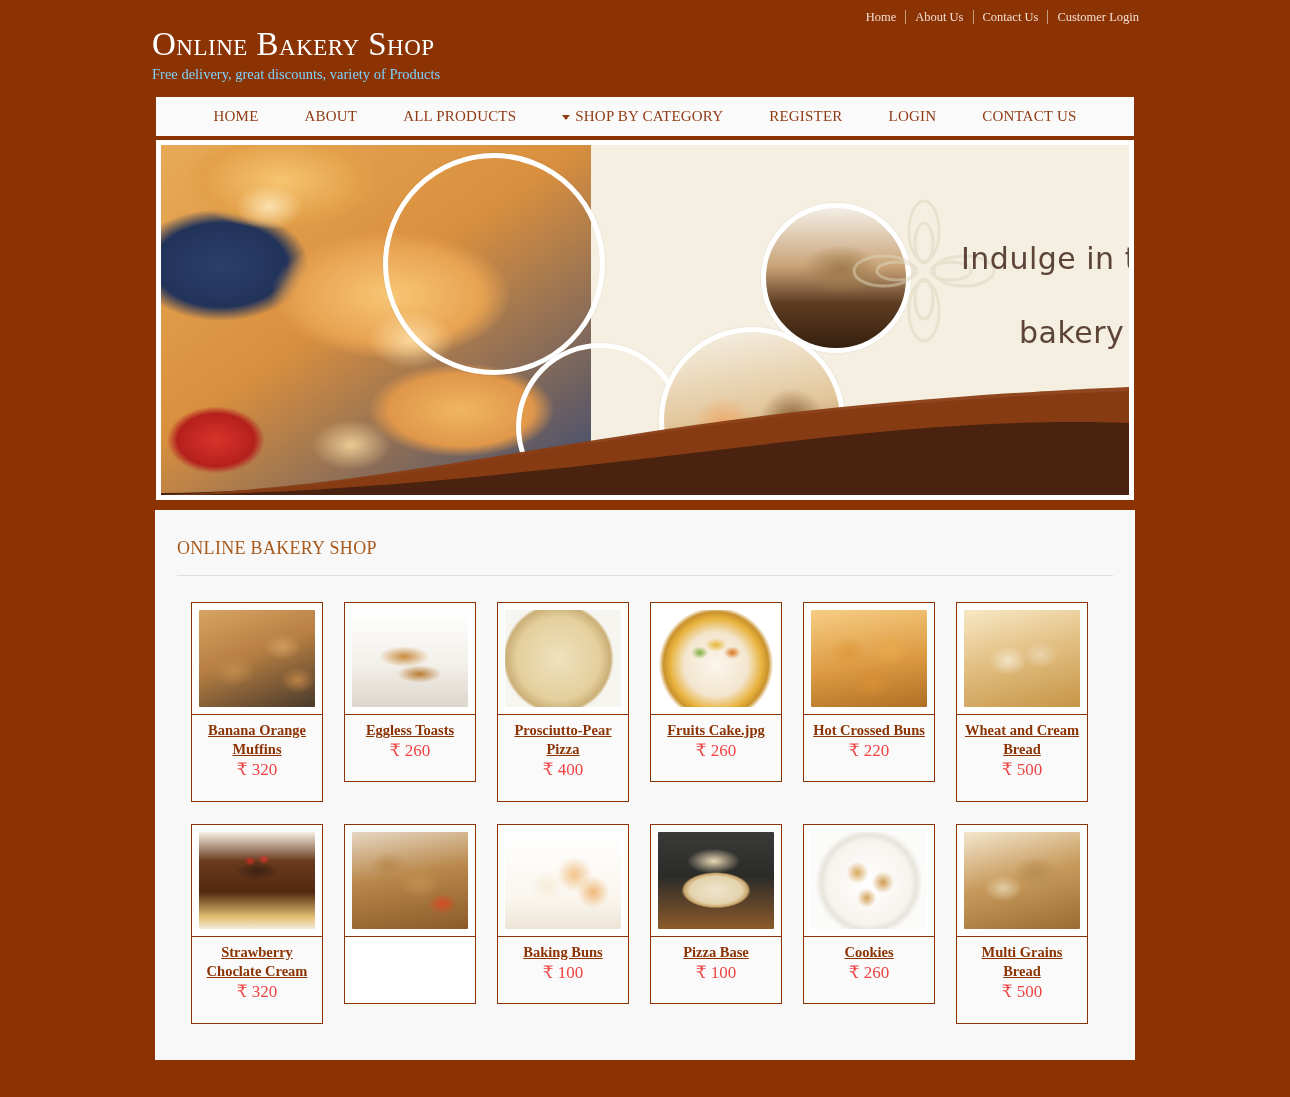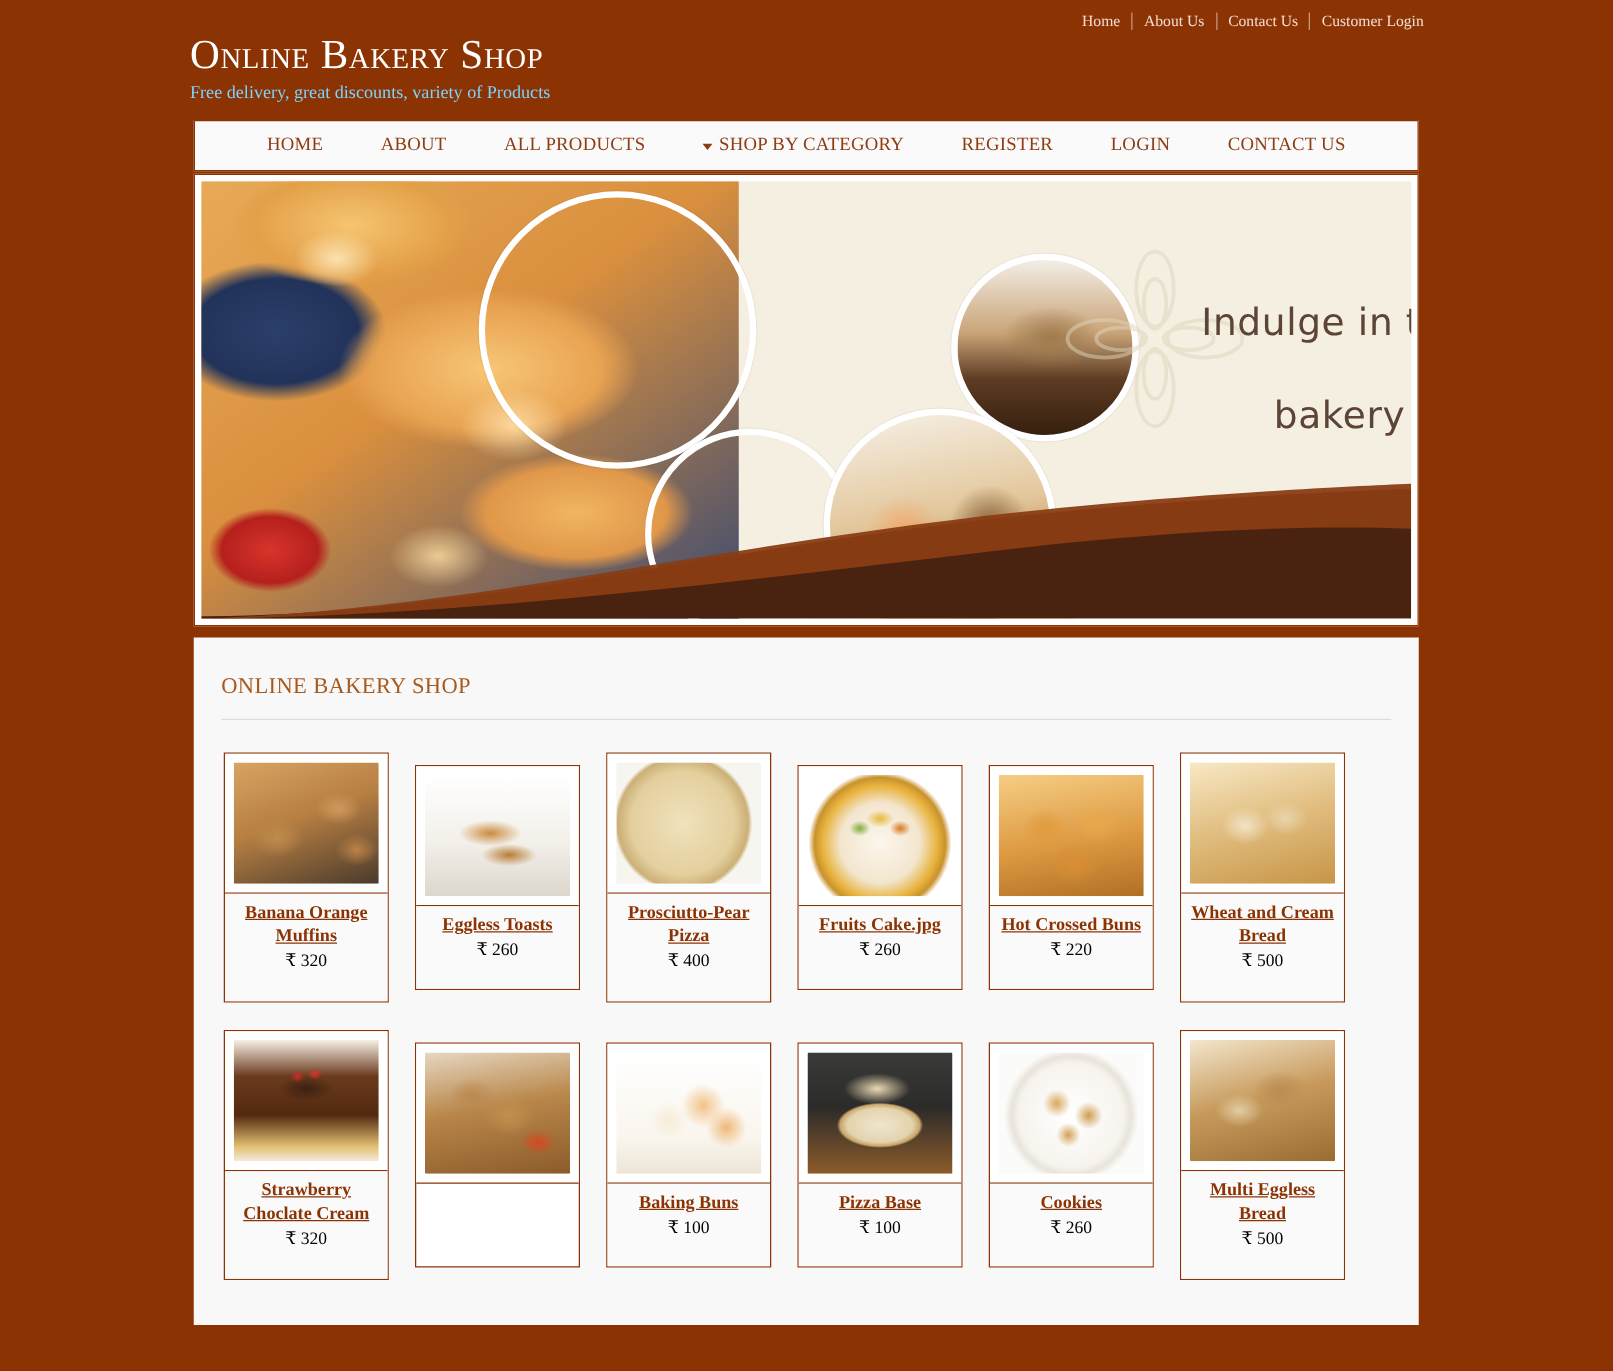--- a/index.html
+++ b/index.html
@@ -215,22 +215,22 @@
   }
   .panel-rule {
     height: 1px;
     background: #dddddd;
     margin-top: 16px;
     margin-bottom: 26px;
   }
 
   .grid-row {
     display: flex;
-    align-items: center;
-    margin-left: 2px;
+    align-items: flex-start;
+    margin-left: 14px;
     margin-bottom: 22px;
   }
   .card {
     width: 132px;
     margin-right: 21px;
     border: 1px solid #8c3304;
     background: #ffffff;
     display: flex;
     flex-direction: column;
   }
@@ -258,22 +258,22 @@
   .card-name {
     color: #8c3304;
     font-size: 14.5px;
     font-weight: bold;
     line-height: 19px;
     text-decoration: underline;
     display: block;
     cursor: pointer;
   }
   .card-price {
-    color: #000000;
-    font-size: 14px;
+    color: #ef4444;
+    font-size: 17px;
     line-height: 20px;
     margin-top: 1px;
   }
   .h-tall { min-height: 200px; }
   .h-short { min-height: 180px; }
 </style>
 </head>
 <body>
 
 <div class="topbar">
@@ -452,19 +452,19 @@
           <div class="card-body">
             <a href="#" class="card-name">Cookies</a>
             <div class="card-price">₹ 260</div>
           </div>
         </div>
         <div class="card h-tall">
           <div class="card-media">
             <div class="thumb" style="background: radial-gradient(30px 22px at 62% 42%, rgb(185, 140, 82), rgba(185, 140, 82, 0) 74%), radial-gradient(26px 18px at 34% 58%, rgb(226, 205, 164), rgba(226, 205, 164, 0) 74%), linear-gradient(165deg, rgb(243, 230, 205) 0%, rgb(199, 154, 92) 48%, rgb(154, 108, 51) 100%);"></div>
           </div>
           <div class="card-body">
-            <a href="#" class="card-name">Multi Eggless Bread</a>
+            <a href="#" class="card-name">Multi Grains Bread</a>
             <div class="card-price">₹ 500</div>
           </div>
         </div>
       </div>
     </div>
 </div>
 
 </body></html>

